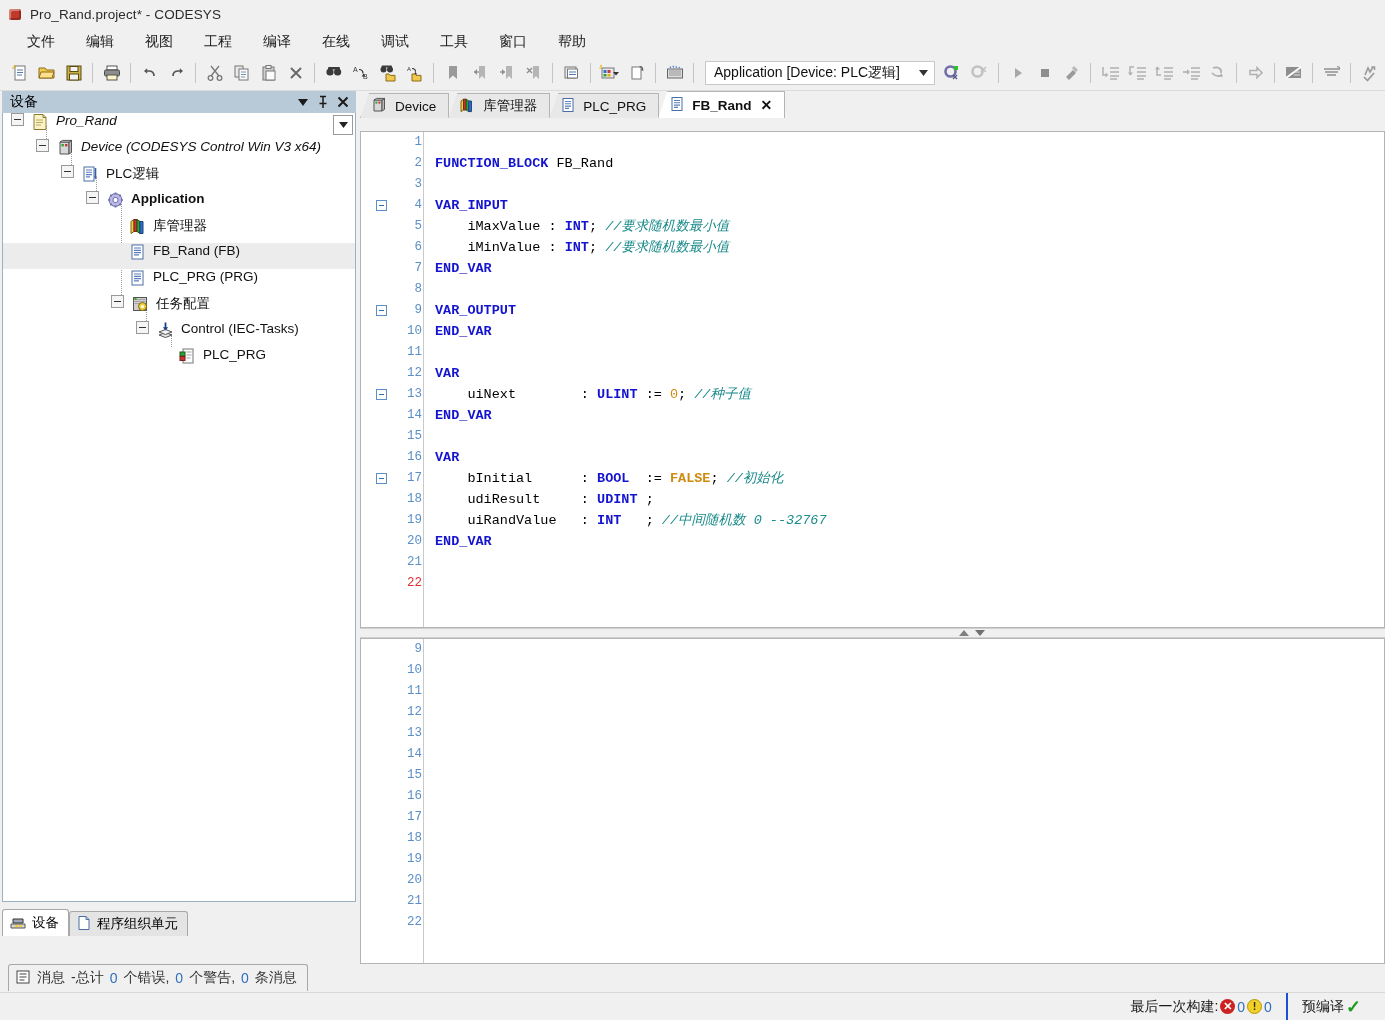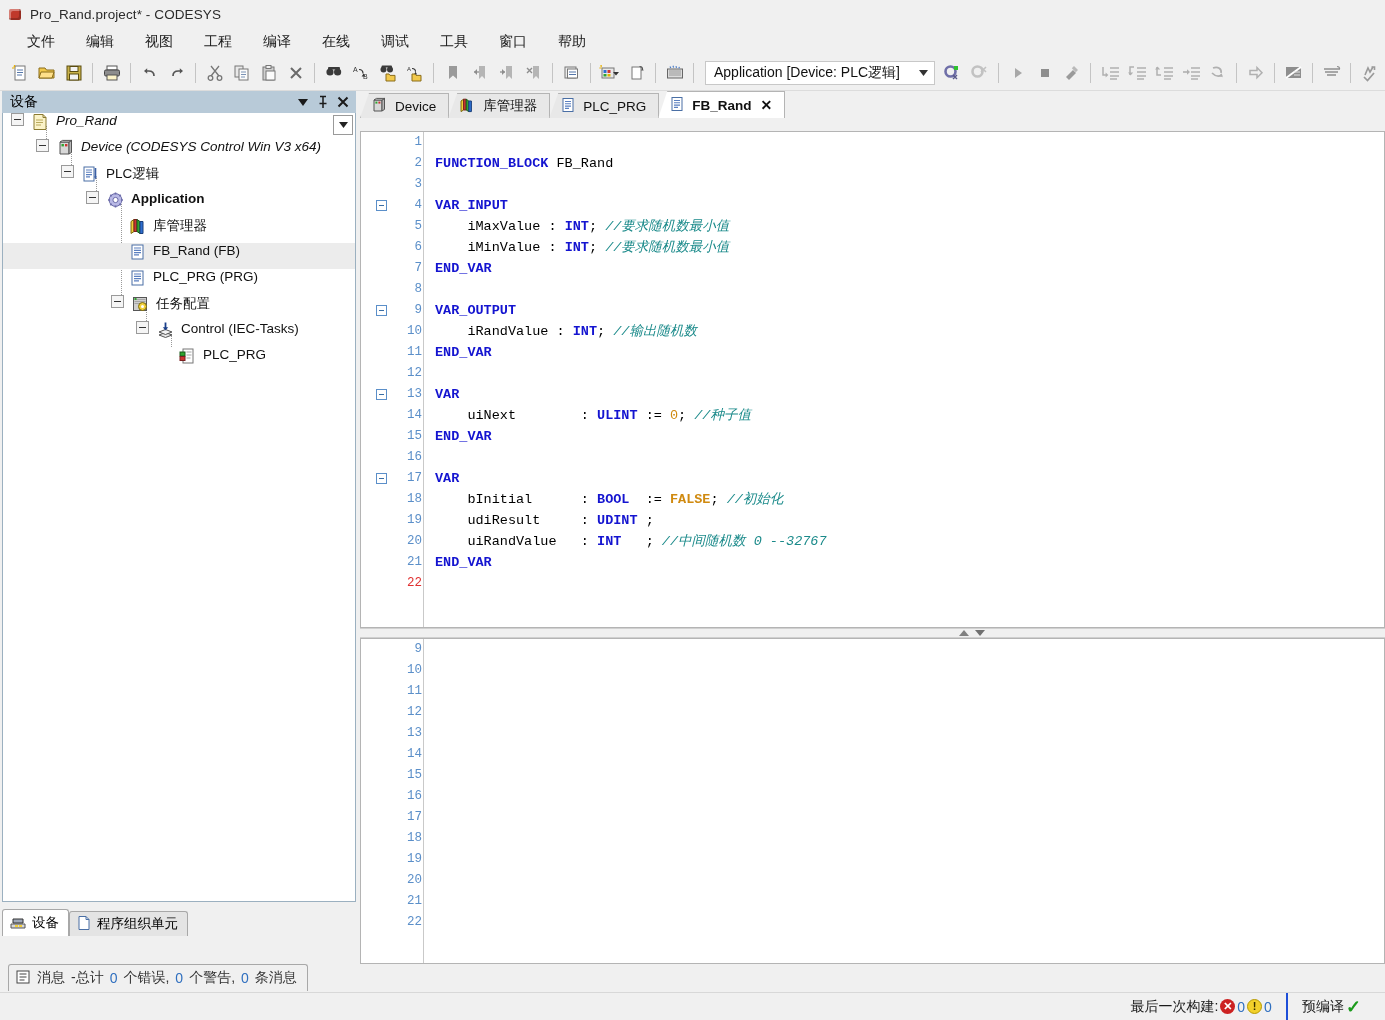--- a/index.html
+++ b/index.html
@@ -831,21 +831,20 @@
         <div class="codecol" id="decl-code">
             <div class="cl">&nbsp;</div>
             <div class="cl"><span class="kw">FUNCTION_BLOCK</span><span> FB_Rand</span></div>
             <div class="cl">&nbsp;</div>
             <div class="cl"><span class="kw">VAR_INPUT</span></div>
             <div class="cl"><span>    iMaxValue : </span><span class="ty">INT</span><span>; </span><span class="cm">//要求随机数最小值</span></div>
             <div class="cl"><span>    iMinValue : </span><span class="ty">INT</span><span>; </span><span class="cm">//要求随机数最小值</span></div>
             <div class="cl"><span class="kw">END_VAR</span></div>
             <div class="cl">&nbsp;</div>
             <div class="cl"><span class="kw">VAR_OUTPUT</span></div>
-            <div class="cl"><span>    iRandValue : </span><span class="ty">INT</span><span>; </span><span class="cm">//输出随机数</span></div>
             <div class="cl"><span class="kw">END_VAR</span></div>
             <div class="cl">&nbsp;</div>
             <div class="cl"><span class="kw">VAR</span></div>
             <div class="cl"><span>    uiNext        : </span><span class="ty">ULINT</span><span> := </span><span class="nm">0</span><span>; </span><span class="cm">//种子值</span></div>
             <div class="cl"><span class="kw">END_VAR</span></div>
             <div class="cl">&nbsp;</div>
             <div class="cl"><span class="kw">VAR</span></div>
             <div class="cl"><span>    bInitial      : </span><span class="ty">BOOL</span><span>  := </span><span class="bl">FALSE</span><span>; </span><span class="cm">//初始化</span></div>
             <div class="cl"><span>    udiResult     : </span><span class="ty">UDINT</span><span> ;</span></div>
             <div class="cl"><span>    uiRandValue   : </span><span class="ty">INT</span><span>   ; </span><span class="cm">//中间随机数 0 --32767</span></div>

